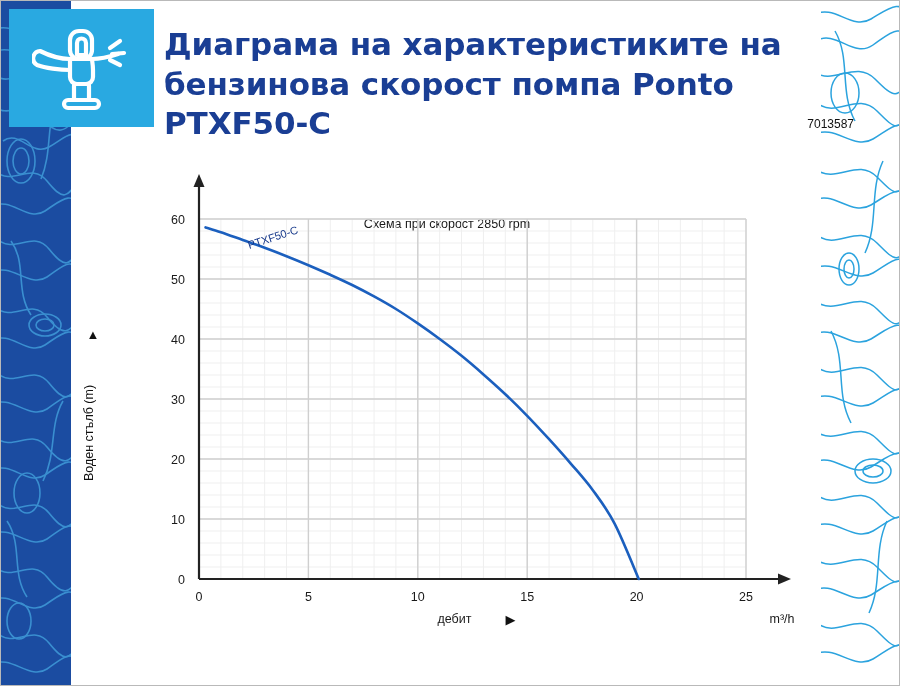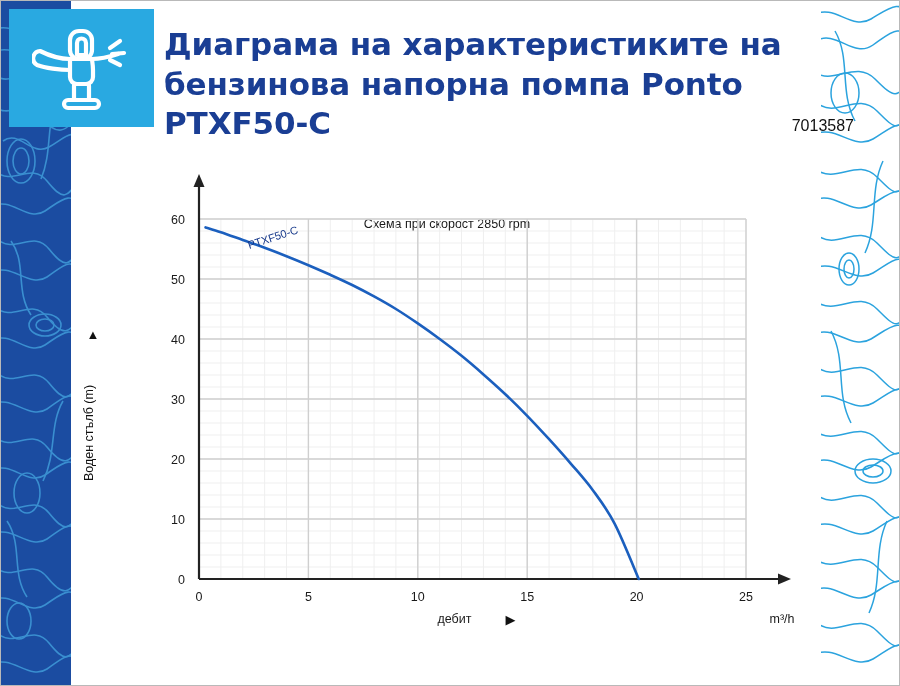--- a/index.html
+++ b/index.html
@@ -49,21 +49,21 @@
     font-size:31px;
     line-height:1.28;
     font-weight:700;
     color:#1A3E94;
     letter-spacing:-0.1px;
     font-family:"DejaVu Sans","Liberation Sans",sans-serif;
   }
   .artno{
     position:absolute;left:163px;top:116px;width:690px;
     text-align:right;
-    font-size:16px;
+    font-size:12px;
     color:#111111;
     z-index:4;
     font-family:"Liberation Sans",sans-serif;
   }
 
   
   .chart-wrap{
     position:absolute;left:70px;top:160px;width:752px;height:480px;
     z-index:3;
   }
@@ -167,21 +167,21 @@
       <path d="M38 45 L38 52 a7 7 0 0 0 7 7 L54 59 a7 7 0 0 0 7 -7 L61 45 C 61 39, 60 36, 60 34 L38 34 C 38 36, 38 40, 38 45 Z"></path>
       <rect x="42" y="59" width="15" height="16" rx="2"></rect>
       <rect x="32" y="75" width="35" height="8" rx="4"></rect>
       <path d="M88 16 L78 23"></path>
       <path d="M92 28 L80 29"></path>
       <path d="M88 40 L78 35"></path>
     </svg>
   </div>
 
   <div class="header">
-    <h1>Диаграма на характеристиките на бензинова напорна помпа Ponto PTXF50-C</h1>
+    <h1>Диаграма на характеристиките на бензинова скорост помпа Ponto PTXF50-C</h1>
   </div>
   <div class="artno">7013587</div>
 
   <div class="chart-wrap">
     <div class="chart-title">Схема при скорост 2850 rpm</div>
     <svg class="chart-svg" id="chart" width="752" height="480" viewBox="0 0 752 480">
         <line x1="128" y1="58" x2="128" y2="418" stroke="#efefef" stroke-width="1"></line>
         <line x1="149.88" y1="58" x2="149.88" y2="418" stroke="#efefef" stroke-width="1"></line>
         <line x1="171.76" y1="58" x2="171.76" y2="418" stroke="#efefef" stroke-width="1"></line>
         <line x1="193.64" y1="58" x2="193.64" y2="418" stroke="#efefef" stroke-width="1"></line>

